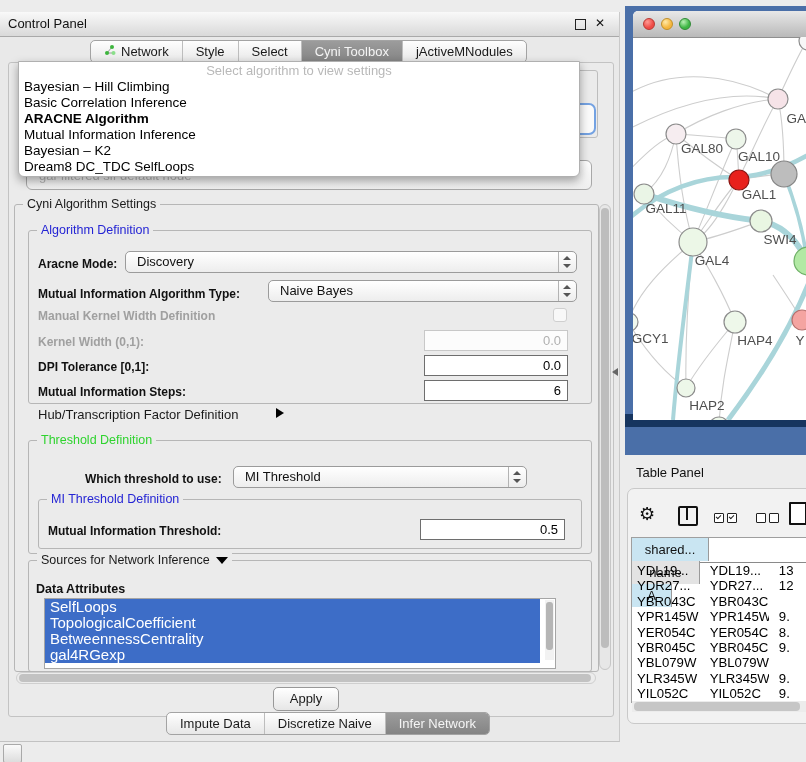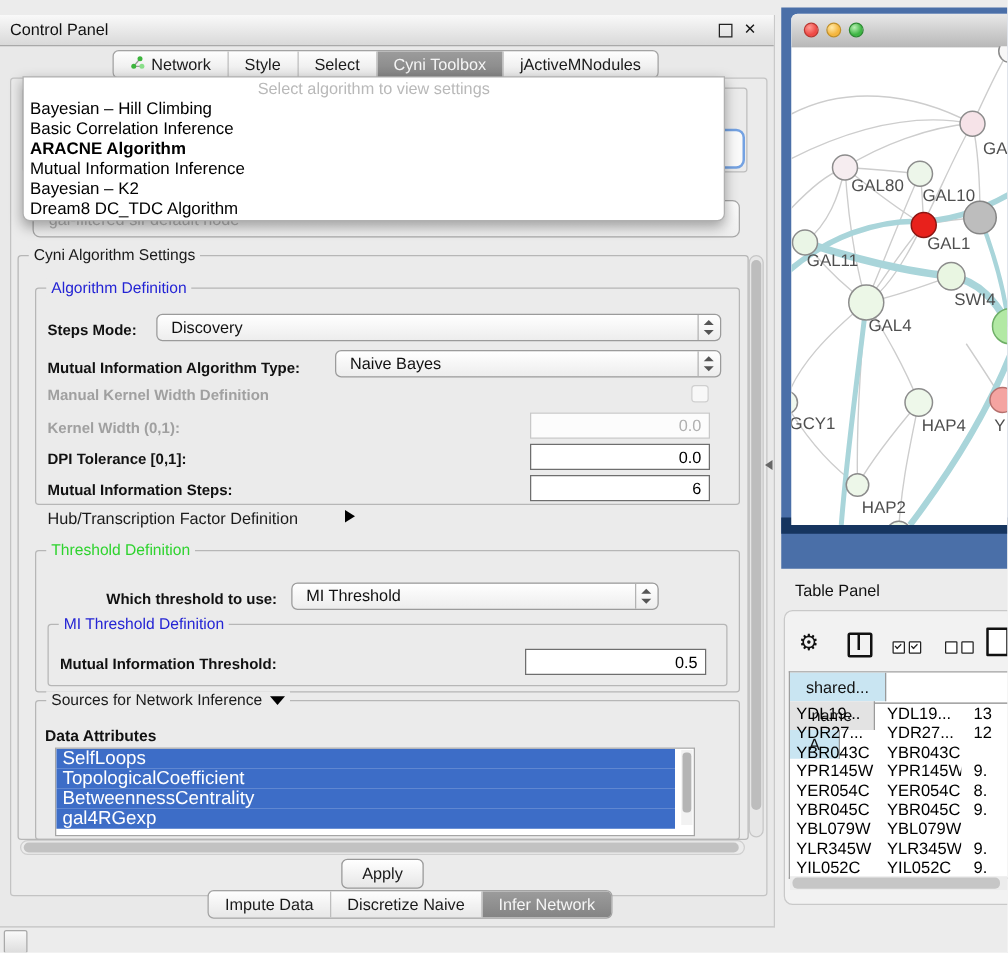--- a/index.html
+++ b/index.html
@@ -158,31 +158,31 @@
     <div class="abs bg-focus-combo"></div>
     <div class="abs bg-combo">gal-filtered sif default node</div>
 
     <div class="abs dd">
       <div class="dd-prompt">Select algorithm to view settings</div>
       <div class="dd-item">Bayesian – Hill Climbing</div>
       <div class="dd-item">Basic Correlation Inference</div>
       <div class="dd-item bold">ARACNE Algorithm</div>
       <div class="dd-item">Mutual Information Inference</div>
       <div class="dd-item">Bayesian – K2</div>
-      <div class="dd-item">Dream8 DC_TDC Algorithm</div>
+      <div class="dd-item">Dream8 DC_TDC SelfLoops</div>
     </div>
 
     <div class="fieldset" style="left:14px;top:192px;width:583px;height:466px;">
       <span class="legend">Cyni Algorithm Settings</span>
     </div>
 
     <div class="fieldset" style="left:28px;top:218px;width:562px;height:172px;">
       <span class="legend blue">Algorithm Definition</span>
     </div>
-    <div class="lbl" style="left:38px;top:245px;">Steps Mode:</div>
+    <div class="lbl" style="left:38px;top:245px;">Aracne Mode:</div>
     <div class="combo" style="left:125px;top:239px;width:452px;height:22px;">
       <span class="cv">Discovery</span>
       <span class="stepper">
           <span class="tri-up"></span>
           <span class="tri-dn"></span>
         </span>
     </div>
     <div class="lbl" style="left:38px;top:275px;">Mutual Information Algorithm Type:</div>
     <div class="combo" style="left:268px;top:268px;width:309px;height:22px;">
       <span class="cv">Naive Bayes</span>

